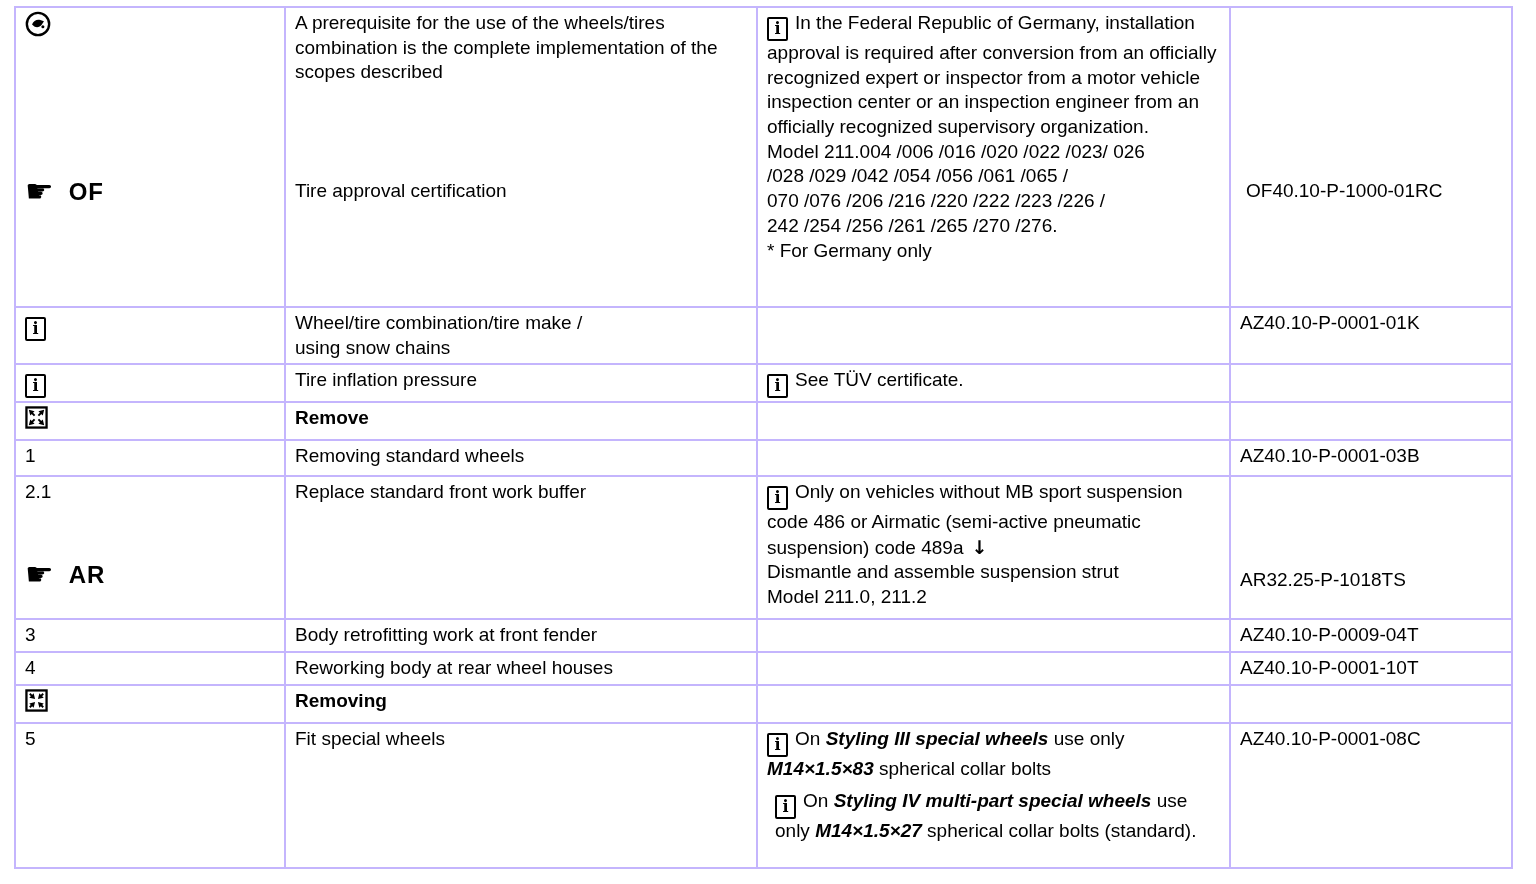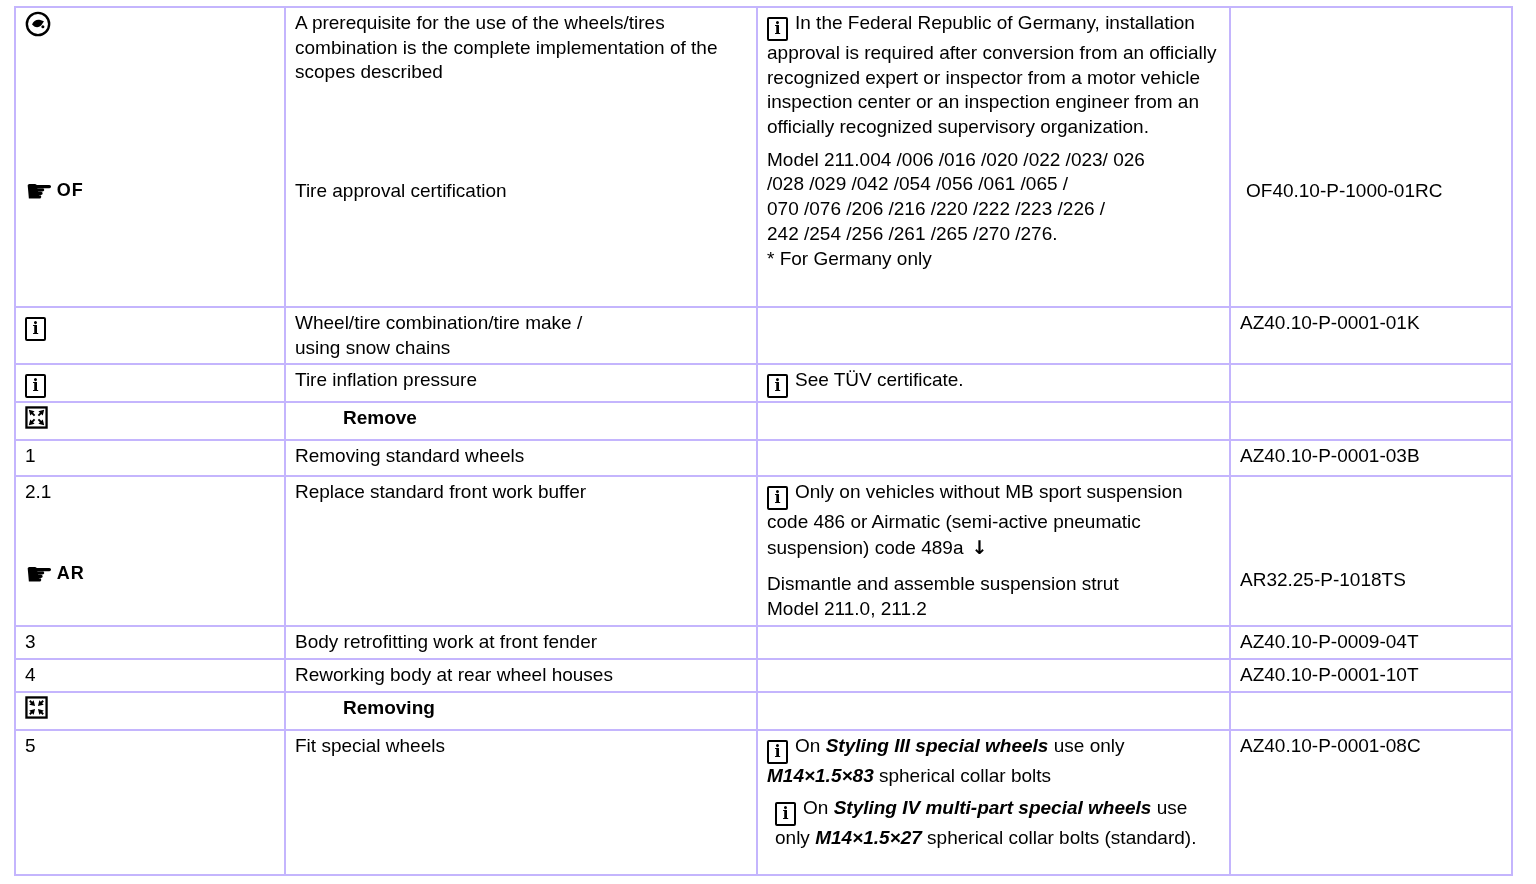--- a/index.html
+++ b/index.html
@@ -16,50 +16,50 @@
   td {
     border:2px solid #c4b5fd;
     vertical-align:top;
     padding:3px 9px;
     overflow:hidden;
   }
   .para { margin:0; }
   .pgap { margin-top:8px;margin-left:8px; }
   .preline { white-space:pre-line; }
   .b { font-weight:bold;font-style:italic; }
-  .head { font-weight:bold;margin-left:48px; }
+  .head { font-weight:bold; }
 
   
   .info {
     display:inline-block;
     width:21px; height:24px;
     border:2px solid #000;
     border-radius:2px;
     text-align:center;
     font-family:"DejaVu Serif", serif;
     font-weight:bold; font-style:normal;
     font-size:16px; line-height:20px;
     vertical-align:-5px;
     margin-right:7px;
   }
   
   .ref { display:flex; align-items:center; }
   .hand { font-family:"DejaVu Sans", sans-serif; font-size:32px; line-height:30px; }
-  .reflab { font-weight:bold; font-size:18px; margin-left:3px; letter-spacing:1px; }
+  .reflab { font-weight:bold; font-size:24px; margin-left:15px; letter-spacing:1px; }
 
   .symwrap { display:inline-block; }
   .darr { font-weight:bold; margin-left:8px; font-family:"DejaVu Sans", sans-serif; }
 
   
   .r1of   { margin-top:132px; }
   .r1sub  { margin-top:94px; }
-  .r1models { margin-top:8px; }
+  .r1models { }
   .r1code { margin-top:168px;margin-left:6px; }
   .r6ar   { margin-top:54px; }
-  .r6sub  { margin-top:12px; }
+  .r6sub  { margin-top:0; }
   .r6code { margin-top:88px; }
 </style>
 </head>
 <body>
 
 <table>
 <colgroup>
   <col style="width:270px">
       <col style="width:472px">
       <col style="width:473px">

